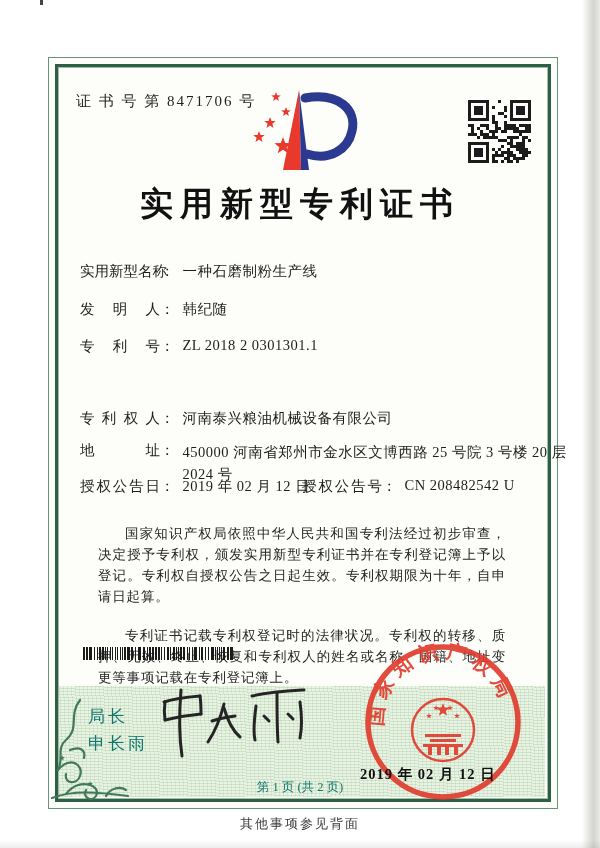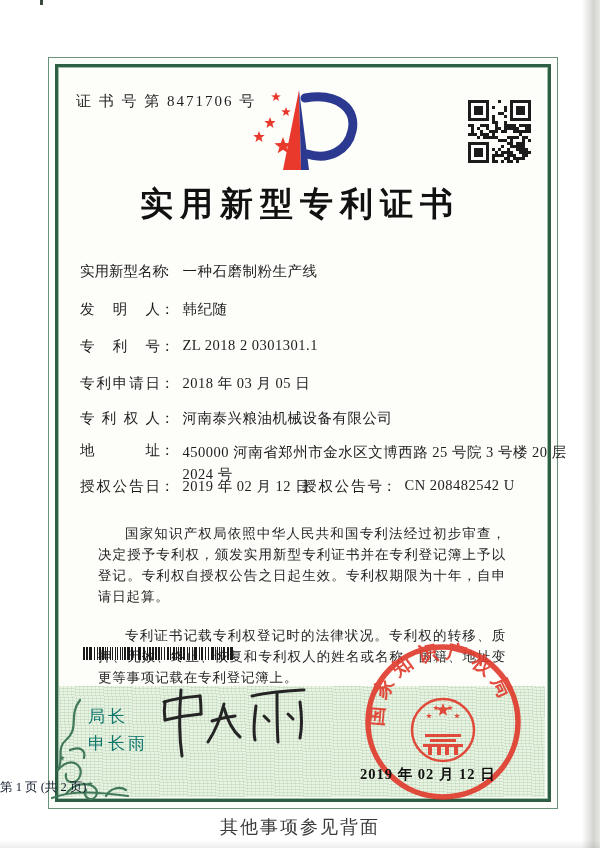--- a/index.html
+++ b/index.html
@@ -44,22 +44,22 @@
     line-height:21px;letter-spacing:0.8px;color:#252525;text-align:justify;}
   .paras p{margin:18px;text-indent:2em;}
   .barcode{position:absolute;left:83px;top:647px;width:153px;height:13px;}
   
   .director{position:absolute;left:88px;top:703px;font-size:17px;color:#0f766e;letter-spacing:3px;line-height:27px;}
   .signature{position:absolute;left:150px;top:676px;width:170px;height:88px;}
   .flourish{position:absolute;left:50px;top:698px;width:82px;height:104px;}
   .seal{position:absolute;left:363px;top:642px;width:160px;height:160px;}
   .seal-date{position:absolute;left:360px;top:765px;width:170px;font-size:14.5px;
     font-weight:bold;letter-spacing:1px;color:#111;}
-  .page-no{position:absolute;left:0;top:779px;width:504px;font-size:12.5px;color:#0f172a;}
-  .back-note{position:absolute;left:0;top:815px;width:600px;text-align:center;font-size:18px;
+  .page-no{position:absolute;left:0;top:779px;width:600px;text-align:center;font-size:12.5px;color:#0f766e;}
+  .back-note{position:absolute;left:0;top:815px;width:600px;text-align:center;font-size:13px;
     letter-spacing:2px;color:#3a3a3a;}
 </style>
 </head>
 <body>
 
 <div class="page">
 
   <div class="frame-outer">
     <div class="frame-inner"></div>
   </div>
@@ -221,23 +221,20 @@
 
   <div class="frow" style="top:300px">
     <span class="flabel">发明人</span><span class="fcolon">：</span><span class="fvalue">韩纪随</span>
   </div>
   <div class="frow" style="top:262px">
     <span class="flabel">实用新型名称</span><span class="fcolon">：</span><span class="fvalue">一种石磨制粉生产线</span>
   </div>
   <div class="frow" style="top:337px">
     <span class="flabel">专利号</span><span class="fcolon">：</span><span class="fvalue">ZL 2018 2 0301301.1</span>
   </div>
-  <div class="frow" style="top:374px">
-    <span class="flabel">专利申请日</span><span class="fcolon">：</span><span class="fvalue">2018 年 03 月 05 日</span>
-  </div>
   <div class="frow" style="top:409px">
     <span class="flabel">专利权人</span><span class="fcolon">：</span><span class="fvalue">河南泰兴粮油机械设备有限公司</span>
   </div>
   <div class="frow address" style="top:441px">
     <span class="flabel">地址</span><span class="fcolon">：</span><span class="fvalue">450000 河南省郑州市金水区文博西路 25 号院 3 号楼 20 层 2024 号</span>
   </div>
   <div class="frow" style="top:477px">
     <span class="flabel">授权公告日</span><span class="fcolon">：</span><span class="fvalue">2019 年 02 月 12 日</span>
     <span class="grant2">
       <span class="flabel">授权公告号</span><span class="fcolon">：</span><span class="fvalue">CN 208482542 U</span>

